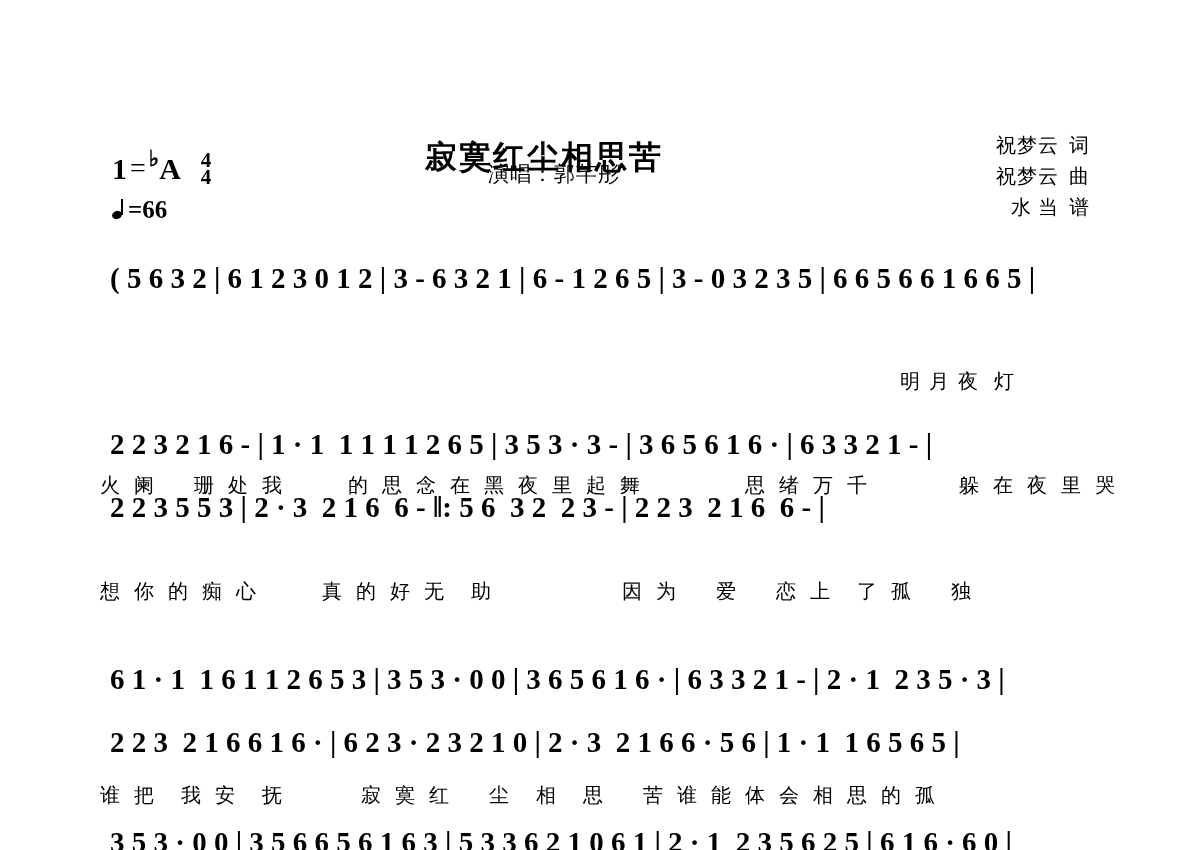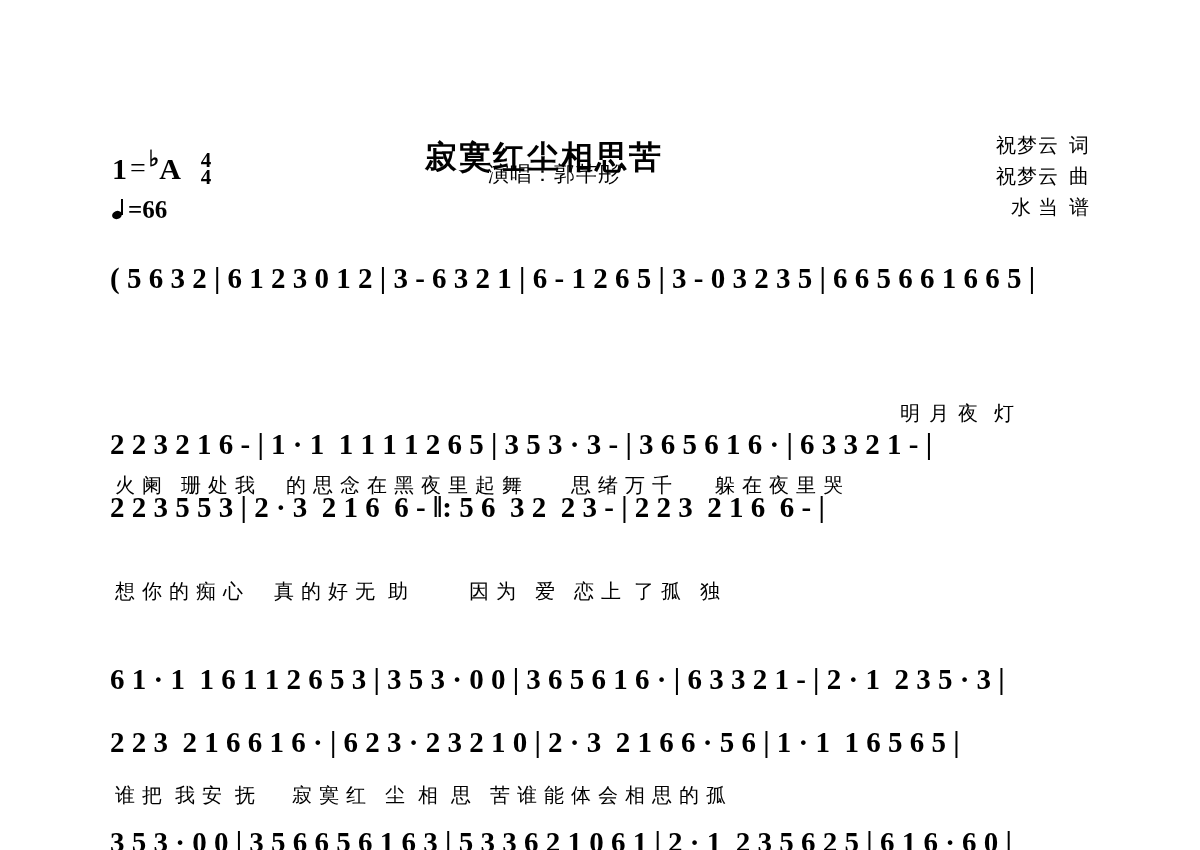--- a/index.html
+++ b/index.html
@@ -120,23 +120,23 @@
     left: 110px;
     width: 980px;
     font-family: "Liberation Serif", serif;
     font-weight: bold;
     font-size: 29px;
     letter-spacing: 0px;
     white-space: pre;
   }
   .lyr {
     position: absolute;
-    left: 115px;
+    left: 100px;
     width: 980px;
-    font-family: Liberation Serif, serif;
+    font-family: Liberation Mono, monospace;
     font-size: 20px;
     white-space: pre;
     letter-spacing: 1px;
   }
   .small-lyr {
     position: absolute;
     font-family: "Liberation Serif", serif;
     font-size: 20px;
     white-space: pre;
     letter-spacing: 2px;
@@ -181,18 +181,18 @@
     </div>
   </div>
 
   <div class="line" style="top:262px;">( 5 6 3 2 | 6 1 2 3 0 1 2 | 3 - 6 3 2 1 | 6 - 1 2 6 5 | 3 - 0 3 2 3 5 | 6 6 5 6 6 1 6 6 5 |</div>
   <div class="line" style="top:428px;">2 2 3 2 1 6 - | 1 · 1  1 1 1 1 2 6 5 | 3 5 3 · 3 - | 3 6 5 6 1 6 · | 6 3 3 2 1 - |</div>
   <div class="line" style="top:491px;">2 2 3 5 5 3 | 2 · 3  2 1 6  6 - ‖: 5 6  3 2  2 3 - | 2 2 3  2 1 6  6 - |</div>
   <div class="line" style="top:622px;margin-top:41px;">6 1 · 1  1 6 1 1 2 6 5 3 | 3 5 3 · 0 0 | 3 6 5 6 1 6 · | 6 3 3 2 1 - | 2 · 1  2 3 5 · 3 |</div>
   <div class="line" style="top:726px;">2 2 3  2 1 6 6 1 6 · | 6 2 3 · 2 3 2 1 0 | 2 · 3  2 1 6 6 · 5 6 | 1 · 1  1 6 5 6 5 |</div>
   <div class="line" style="top:826px;">3 5 3 · 0 0 | 3 5 6 6 5 6 1 6 3 | 5 3 3 6 2 1 0 6 1 | 2 · 1  2 3 5 6 2 5 | 6 1 6 · 6 0 |</div>
 
-  <div class="small-lyr" style="left:900px; top:368px;margin-top:32px;">明 月 夜  灯</div>
+  <div class="small-lyr" style="left:900px; top:368px;">明 月 夜  灯</div>
   <div class="lyr" style="top:472px;">火 阑   珊 处 我     的 思 念 在 黑 夜 里 起 舞        思 绪 万 千       躲 在 夜 里 哭</div>
   <div class="lyr" style="top:578px;">想 你 的 痴 心     真 的 好 无  助          因 为   爱   恋 上  了 孤   独</div>
   <div class="lyr" style="top:782px;">谁 把  我 安  抚      寂 寞 红   尘  相  思   苦 谁 能 体 会 相 思 的 孤</div>
 
 </div>
 
 </body></html>

